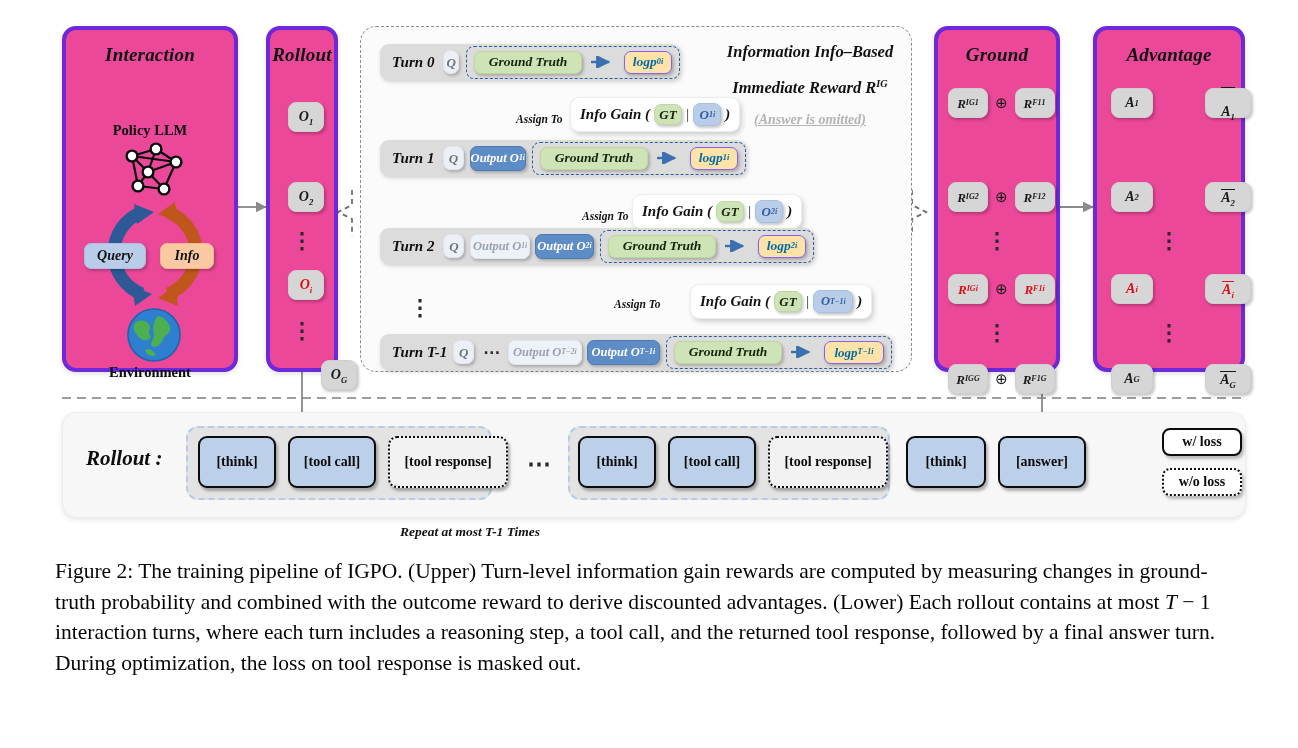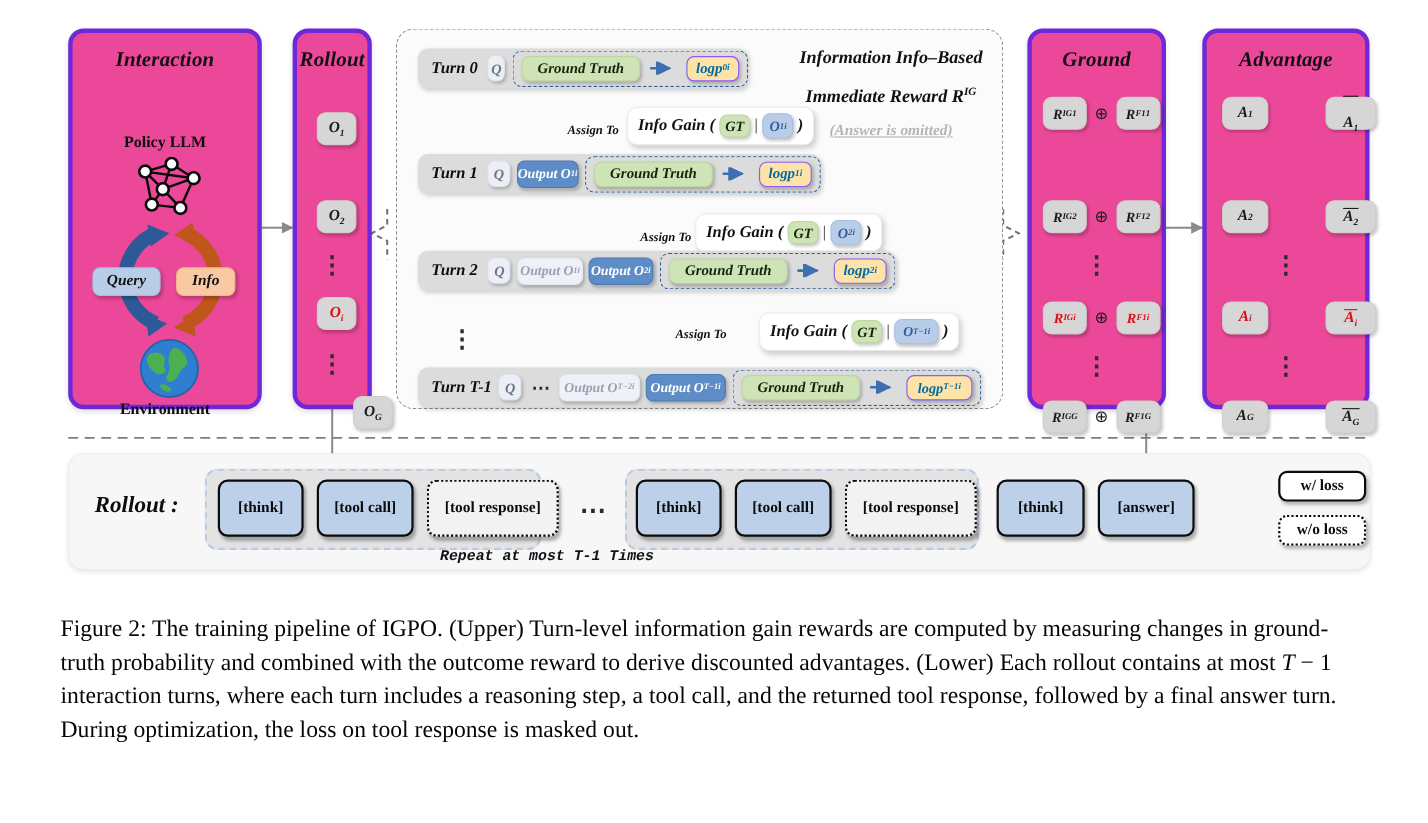--- a/index.html
+++ b/index.html
@@ -614,17 +614,17 @@
   <span>[answer]</span>
 </div>
 
 <div class="legendbox" style="left:1162px; top:428px; width:80px; height:28px;">
   <span>w/ loss</span>
 </div>
 <div class="legendbox dotted" style="left:1162px; top:468px; width:80px; height:28px;">
   <span>w/o loss</span>
 </div>
 
-<div class="repeat-cap" style="left:400px; top:499px;font-family:Liberation Mono, monospace;">Repeat at most T-1 Times</div>
+<div class="repeat-cap" style="left:400px; top:524px;">Repeat at most T-1 Times</div>
 
 <div class="caption">
   <span>Figure 2:</span><span> The training pipeline of IGPO. (Upper) Turn-level information gain rewards are computed by measuring changes in ground-truth probability and combined with the outcome reward to derive discounted advantages. (Lower) Each rollout contains at most </span><span class="mathit">T</span><span> − 1 interaction turns, where each turn includes a reasoning step, a tool call, and the returned tool response, followed by a final answer turn. During optimization, the loss on tool response is masked out.</span>
 </div>
 
 </body></html>

